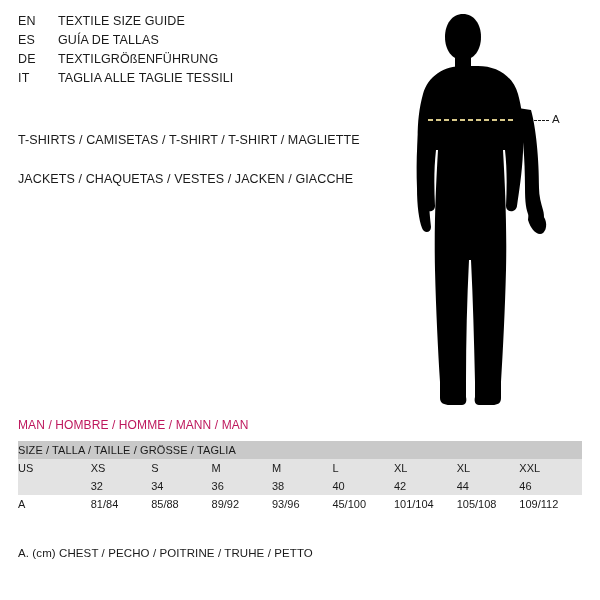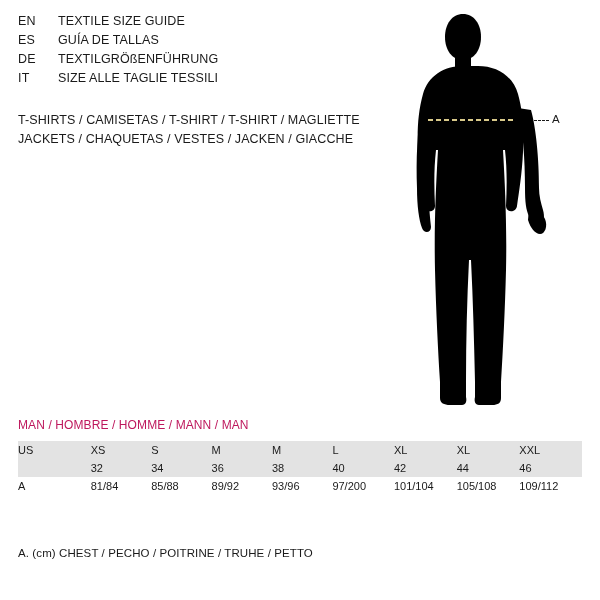--- a/index.html
+++ b/index.html
@@ -47,20 +47,21 @@
     position: absolute;
     top: 111px;
     left: 18px;
   }
   .cat-line {
     font-size: 12.5px;
     letter-spacing: 0.1px;
     line-height: 19px;
     white-space: nowrap;
     color: #1a1a1a;
+    margin-top: 20px;
   }
 
   
   .figure-wrap {
     position: absolute;
     top: 10px;
     left: 400px;
     width: 200px;
     height: 400px;
   }
@@ -137,21 +138,21 @@
   <div class="lang-row">
     <span class="lang-code">ES</span>
     <span class="lang-text">GUÍA DE TALLAS</span>
   </div>
   <div class="lang-row">
     <span class="lang-code">DE</span>
     <span class="lang-text">TEXTILGRÖßENFÜHRUNG</span>
   </div>
   <div class="lang-row">
     <span class="lang-code">IT</span>
-    <span class="lang-text">SIZE ALLE TAGLIE TESSILI</span>
+    <span class="lang-text">TAGLIA ALLE TAGLIE TESSILI</span>
   </div>
 </div>
 
 <div class="cat-block">
   <div class="cat-line">T-SHIRTS / CAMISETAS / T-SHIRT / T-SHIRT / MAGLIETTE</div>
   <div class="cat-line">JACKETS / CHAQUETAS / VESTES / JACKEN / GIACCHE</div>
 </div>
 
 <div class="figure-wrap">
   <svg class="figure-svg" width="200" height="400" viewBox="0 0 200 400">
@@ -198,20 +199,23 @@
     <line x1="28" y1="110" x2="113" y2="110" stroke="#d8c98a" stroke-width="2.2" stroke-dasharray="5,3"></line>
   </svg>
   <div class="dashes"></div>
   <div class="measure-label">A</div>
 </div>
 
 <div class="man-head">MAN / HOMBRE / HOMME / MANN / MAN</div>
 
 <table class="size-table">
   <tbody>
+    <tr class="row-head">
+      <td class="c-label" colspan="9">SIZE / TALLA / TAILLE / GRÖSSE / TAGLIA</td>
+    </tr>
     <tr class="row-alt">
       <td class="c-label">US</td>
       <td class="c-val">XS</td>
       <td class="c-val">S</td>
       <td class="c-val">M</td>
       <td class="c-val">M</td>
       <td class="c-val">L</td>
       <td class="c-val">XL</td>
       <td class="c-val">XL</td>
       <td class="c-val">XXL</td>
@@ -226,21 +230,21 @@
       <td class="c-val">42</td>
       <td class="c-val">44</td>
       <td class="c-val">46</td>
     </tr>
     <tr class="row-plain">
       <td class="c-label">A</td>
       <td class="c-val">81/84</td>
       <td class="c-val">85/88</td>
       <td class="c-val">89/92</td>
       <td class="c-val">93/96</td>
-      <td class="c-val">97/200</td>
+      <td class="c-val">45/100</td>
       <td class="c-val">101/104</td>
       <td class="c-val">105/108</td>
       <td class="c-val">109/112</td>
     </tr>
   </tbody>
 </table>
 
 <div class="foot-note">A. (cm) CHEST / PECHO / POITRINE / TRUHE / PETTO</div>
 
 </body></html>

